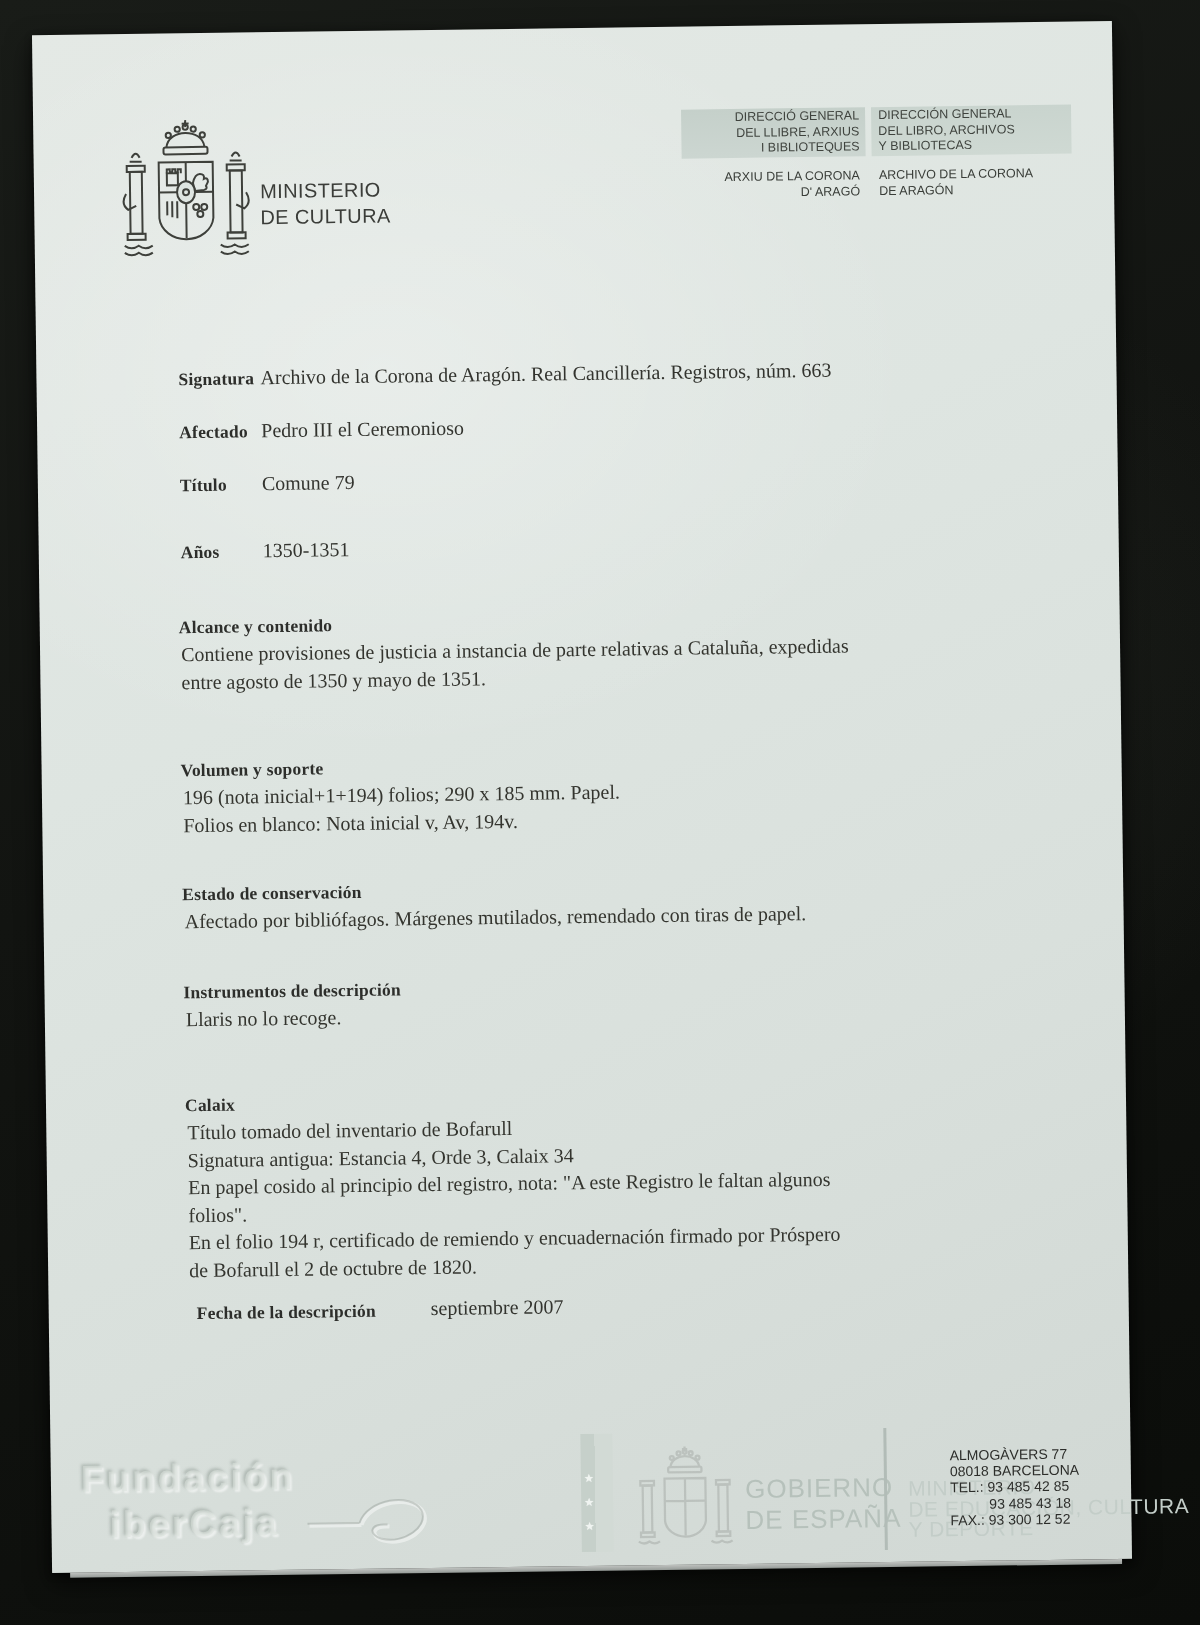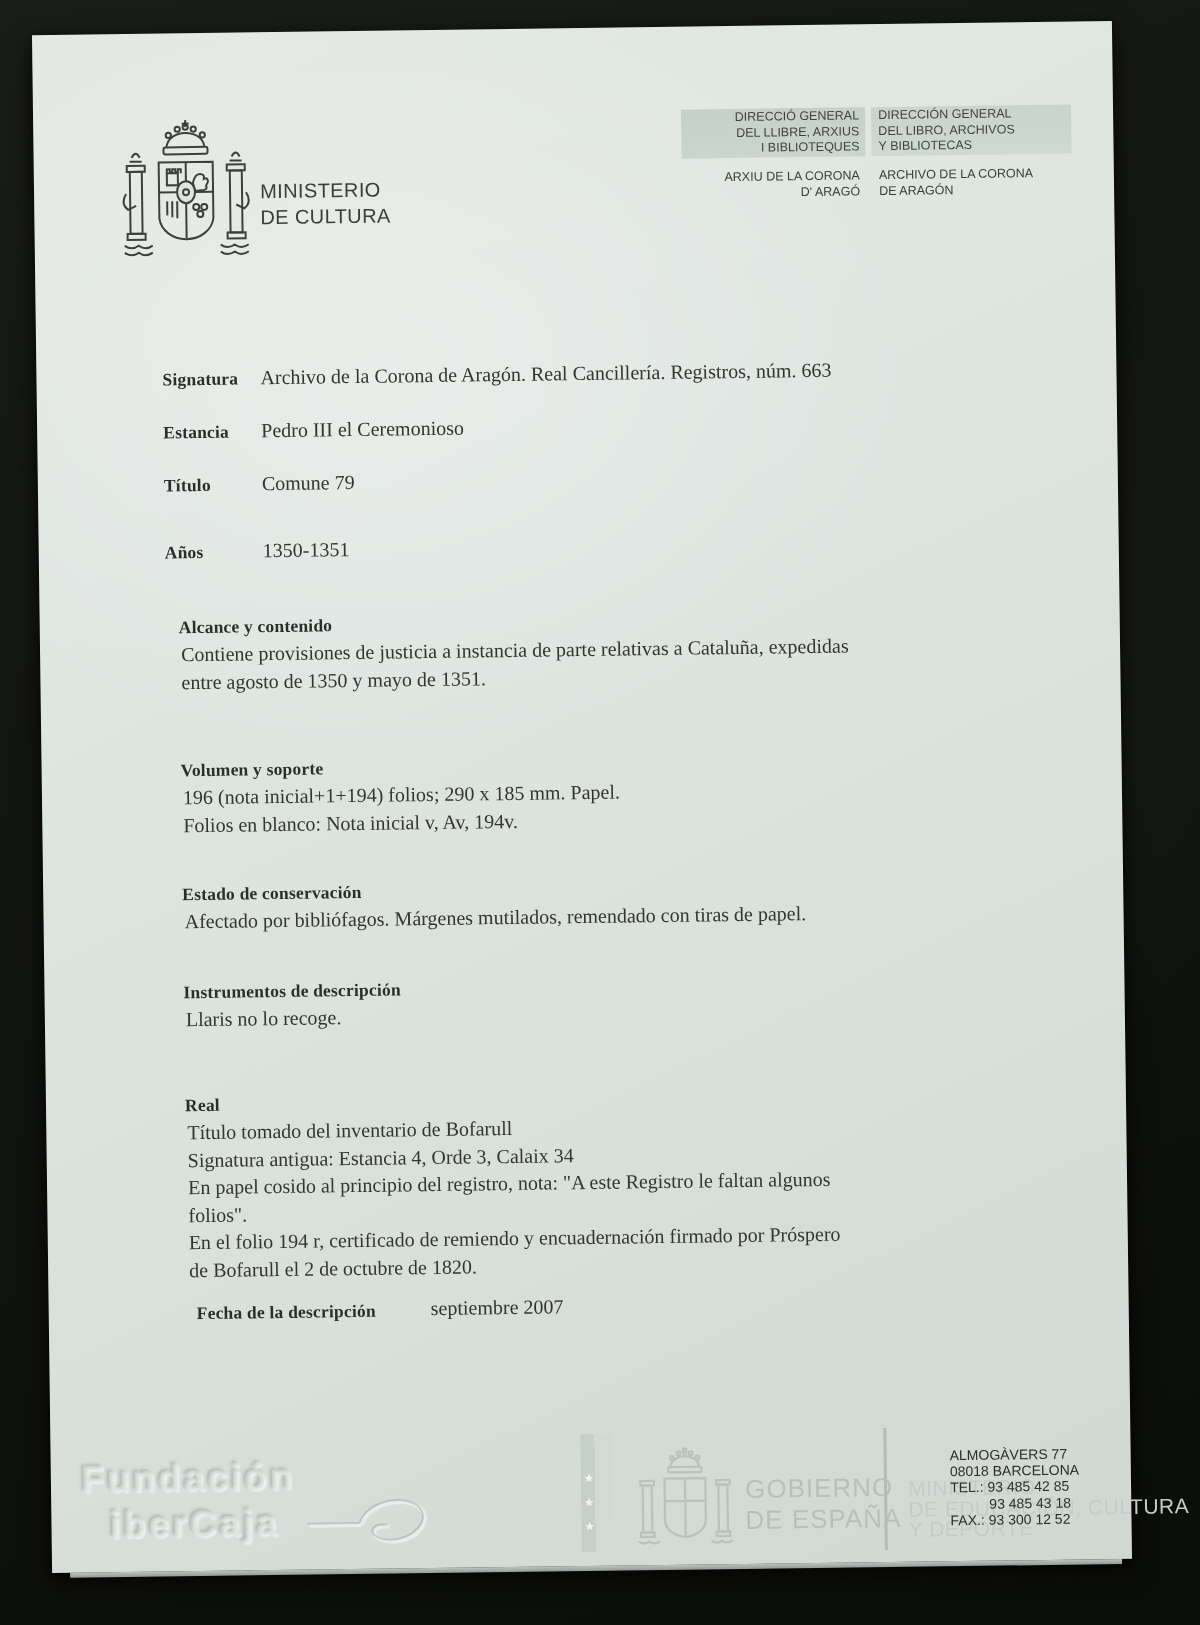--- a/index.html
+++ b/index.html
@@ -34,21 +34,21 @@
     display:flex;flex-direction:column;justify-content:center;
   }
   .bar-ca{left:648px;width:184px;text-align:right;padding-right:6px;box-sizing:border-box;}
   .bar-es{left:838px;width:200px;text-align:left;padding-left:7px;box-sizing:border-box;background:linear-gradient(#c9d4ce,#cfd9d3);}
   .arx{
     top:144px;font-size:12.5px;line-height:15.6px;color:#393d38;
   }
   .arx-ca{left:648px;width:178px;text-align:right;}
   .arx-es{left:845px;width:210px;text-align:left;}
   .field-label{
-    left:126px;font-family:"Liberation Serif",serif;font-weight:bold;
+    left:142px;font-family:"Liberation Serif",serif;font-weight:bold;
     font-size:17.5px;color:#2d2e2b;letter-spacing:.2px;
   }
   .field-value{
     left:224px;font-family:"Liberation Serif",serif;font-size:20px;color:#33342f;white-space:nowrap;
   }
   .sec-label{
     left:139px;font-family:"Liberation Serif",serif;font-weight:bold;
     font-size:17.5px;color:#2d2e2b;letter-spacing:.2px;
   }
   .sec-body{
@@ -153,21 +153,21 @@
     <div>D' ARAGÓ</div>
   </div>
   <div class="abs arx arx-es">
     <div>ARCHIVO DE LA CORONA</div>
     <div>DE ARAGÓN</div>
   </div>
 
   <div class="abs field-label" style="top:336px;">Signatura</div>
   <div class="abs field-value" style="top:334px;">Archivo de la Corona de Aragón. Real Cancillería. Registros, núm. 663</div>
 
-  <div class="abs field-label" style="top:389px;">Estancia</div>
+  <div class="abs field-label" style="top:389px;">Afectado</div>
   <div class="abs field-value" style="top:387px;">Pedro III el Ceremonioso</div>
 
   <div class="abs field-label" style="top:442px;text-align:center;">Título</div>
   <div class="abs field-value" style="top:440px;">Comune 79</div>
 
   <div class="abs field-label" style="top:509px;">Años</div>
   <div class="abs field-value" style="top:507px;">1350-1351</div>
 
   <div class="abs sec-label" style="top:584px;">Alcance y contenido</div>
   <div class="abs sec-body" style="top:608px;">
@@ -184,21 +184,21 @@
   <div class="abs sec-label" style="top:851px;">Estado de conservación</div>
   <div class="abs sec-body" style="top:875px;">
     <div>Afectado por bibliófagos. Márgenes mutilados, remendado con tiras de papel.</div>
   </div>
 
   <div class="abs sec-label" style="top:949px;">Instrumentos de descripción</div>
   <div class="abs sec-body" style="top:973px;">
     <div>Llaris no lo recoge.</div>
   </div>
 
-  <div class="abs sec-label" style="top:1062px;">Real</div>
+  <div class="abs sec-label" style="top:1062px;">Calaix</div>
   <div class="abs sec-body" style="top:1086px;">
     <div>Título tomado del inventario de Bofarull</div>
     <div>Signatura antigua: Estancia 4, Orde 3, Calaix 34</div>
     <div>En papel cosido al principio del registro, nota: "A este Registro le faltan algunos</div>
     <div>folios".</div>
     <div>En el folio 194 r, certificado de remiendo y encuadernación firmado por Próspero</div>
     <div>de Bofarull el 2 de octubre de 1820.</div>
   </div>
 
   <div class="abs field-label" style="left:148px;top:1270px;">Fecha de la descripción</div>

